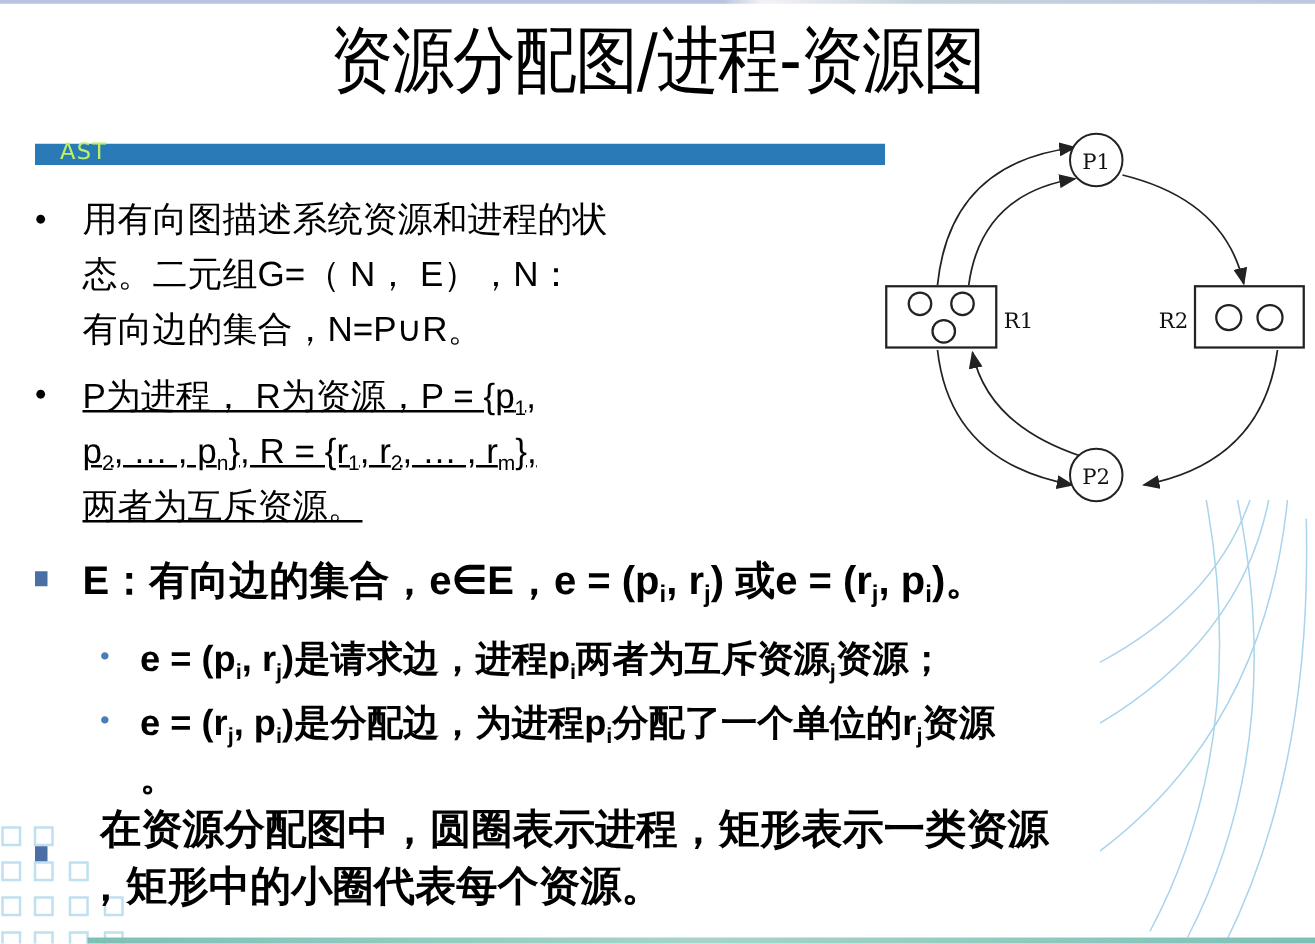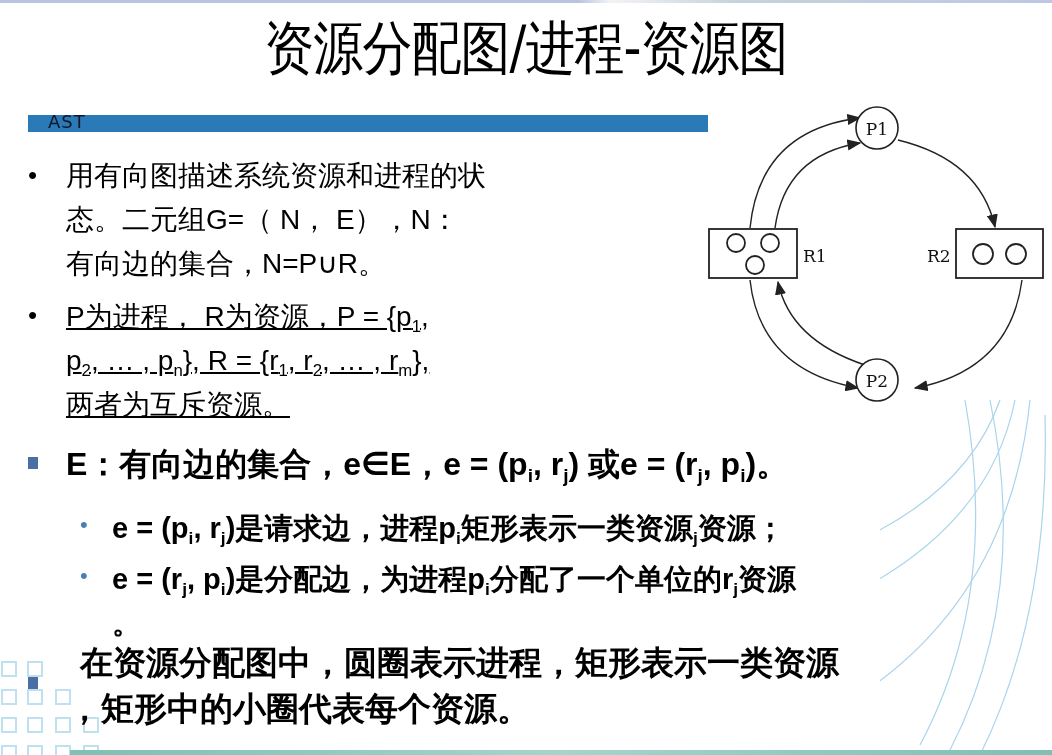--- a/index.html
+++ b/index.html
@@ -3,21 +3,21 @@
 <meta charset="utf-8">
 <style>
   html, body { margin:0; padding:0; }
   body { width:1052px; height:755px; background:#ffffff; position:relative; overflow:hidden;
          font-family:"Liberation Sans", "DejaVu Sans", sans-serif; color:#000; }
   .topline { position:absolute; left:0; top:0; width:1052px; height:3px;
              background:linear-gradient(90deg,#b9c5e0 0%,#b9c5e0 55%,#f3f3f6 58%,#c5d3dc 70%,#bcc8e2 100%); }
   .title { position:absolute; left:0; top:8px; width:1052px; text-align:center; font-size:58px;
            letter-spacing:-1px; font-family:"DejaVu Sans", sans-serif; transform:scaleX(0.86); transform-origin:center; line-height:80px;}
   .bluebar { position:absolute; left:28px; top:115px; width:680px; height:17px; background:#2a7ab8; }
-  .bluebar .logo { position:absolute; left:20px; top:-4px; color:#0f172a; font-size:18px; font-family:"DejaVu Sans", sans-serif; letter-spacing:1px; }
+  .bluebar .logo { position:absolute; left:20px; top:-4px; color:#bef264; font-size:18px; font-family:"DejaVu Sans", sans-serif; letter-spacing:1px; }
   .txt { position:absolute; font-size:28px; line-height:44px; }
   .bullet-dot { position:absolute; font-size:26px; }
   .sq { position:absolute; width:10px; height:12px; background:#4a6fa5; }
   .b { font-weight:bold; }
   sub { font-size:60%; vertical-align:-0.35em; line-height:0; }
   .deco-lines { position:absolute; left:880px; top:395px; }
   .grid { position:absolute; left:0; top:660px; }
   .bottombar { position:absolute; left:70px; top:750px; width:982px; height:5px;
                background:linear-gradient(90deg,#7fbfb4,#a6d4cb,#7fbfb4); }
   .diagram { position:absolute; left:700px; top:100px; }
@@ -47,21 +47,21 @@
   <div>两者为互斥资源。</div>
 </div>
 
 <div class="sq" style="left:28px; top:457px;"></div>
 <div class="txt b" style="left:66px; top:442px; width:990px; font-size:32px;">
   <span>E：有向边的集合，e∈E，e = (p</span><sub>i</sub><span>, r</span><sub>j</sub><span>) 或e = (r</span><sub>j</sub><span>, p</span><sub>i</sub><span>)。</span>
 </div>
 
 <div class="bullet-dot" style="left:80px; top:512px; color:#4a7fb5; font-size:22px;">•</div>
 <div class="txt b" style="left:112px; top:506px; width:900px; font-size:29px;">
-  <span>e = (p</span><sub>i</sub><span>, r</span><sub>j</sub><span>)是请求边，进程p</span><sub>i</sub><span>矩形表示一类资源</span><sub>j</sub><span>资源；</span>
+  <span>e = (p</span><sub>i</sub><span>, r</span><sub>j</sub><span>)是请求边，进程p</span><sub>i</sub><span>两者为互斥资源</span><sub>j</sub><span>资源；</span>
 </div>
 
 <div class="bullet-dot" style="left:80px; top:563px; color:#4a7fb5; font-size:22px;">•</div>
 <div class="txt b" style="left:112px; top:557px; width:930px; font-size:29px;">
   <div><span>e = (r</span><sub>j</sub><span>, p</span><sub>i</sub><span>)是分配边，为进程p</span><sub>i</sub><span>分配了一个单位的r</span><sub>j</sub><span>资源</span></div>
   <div>。</div>
 </div>
 
 <svg class="grid" width="120" height="95">
   <g fill="none" stroke="#bfe0ee" stroke-width="2">

